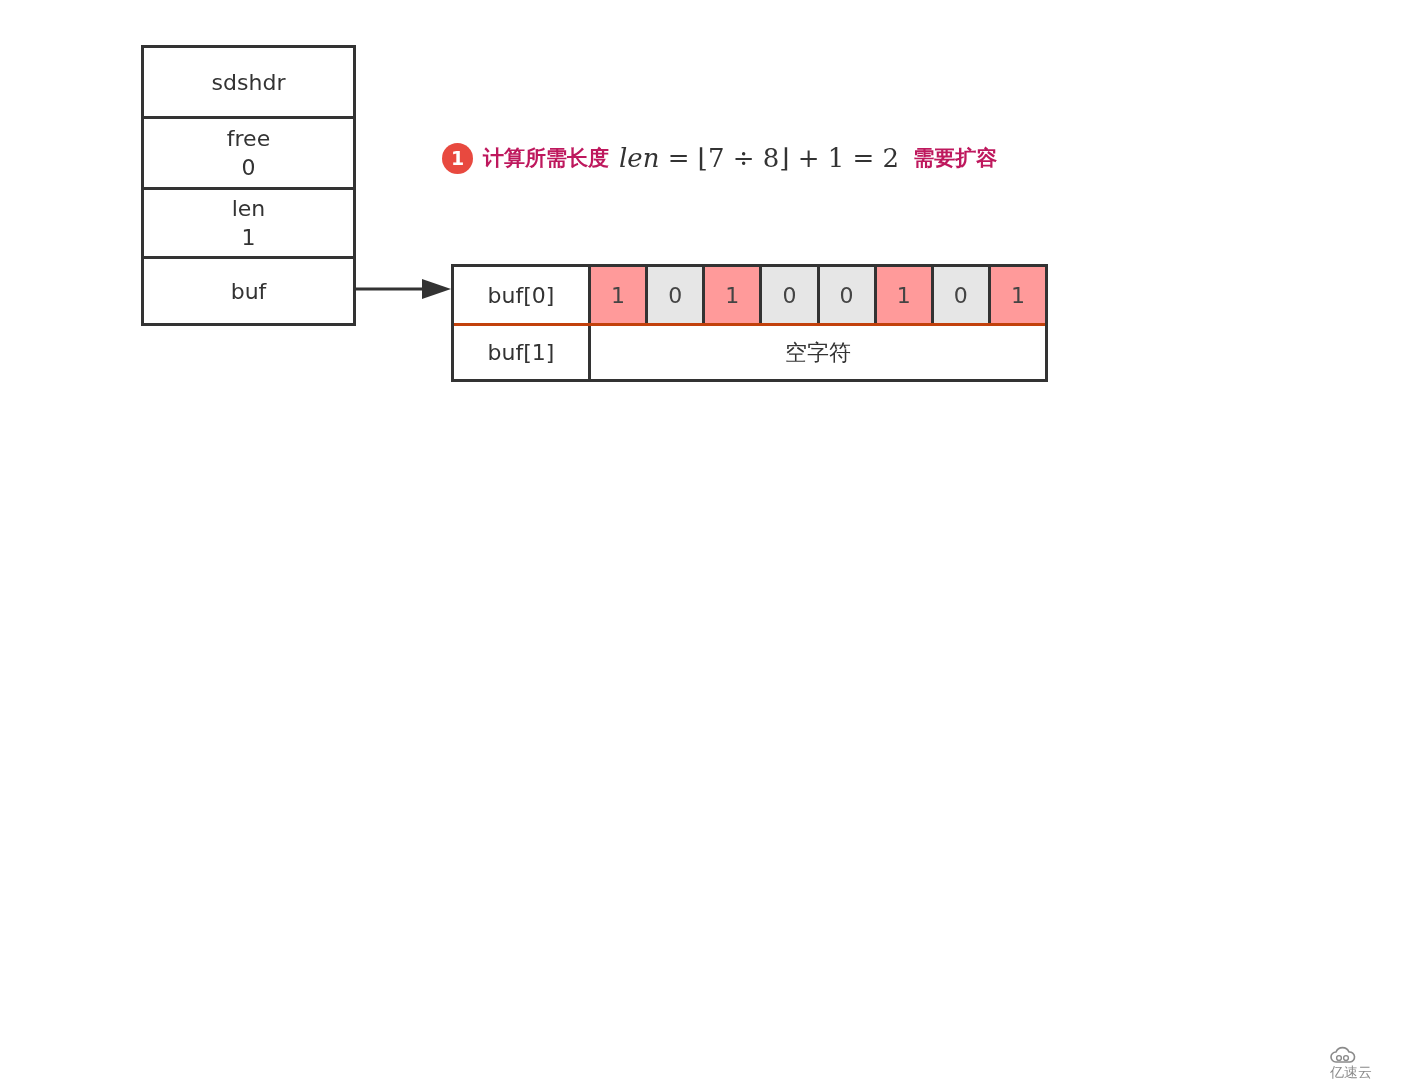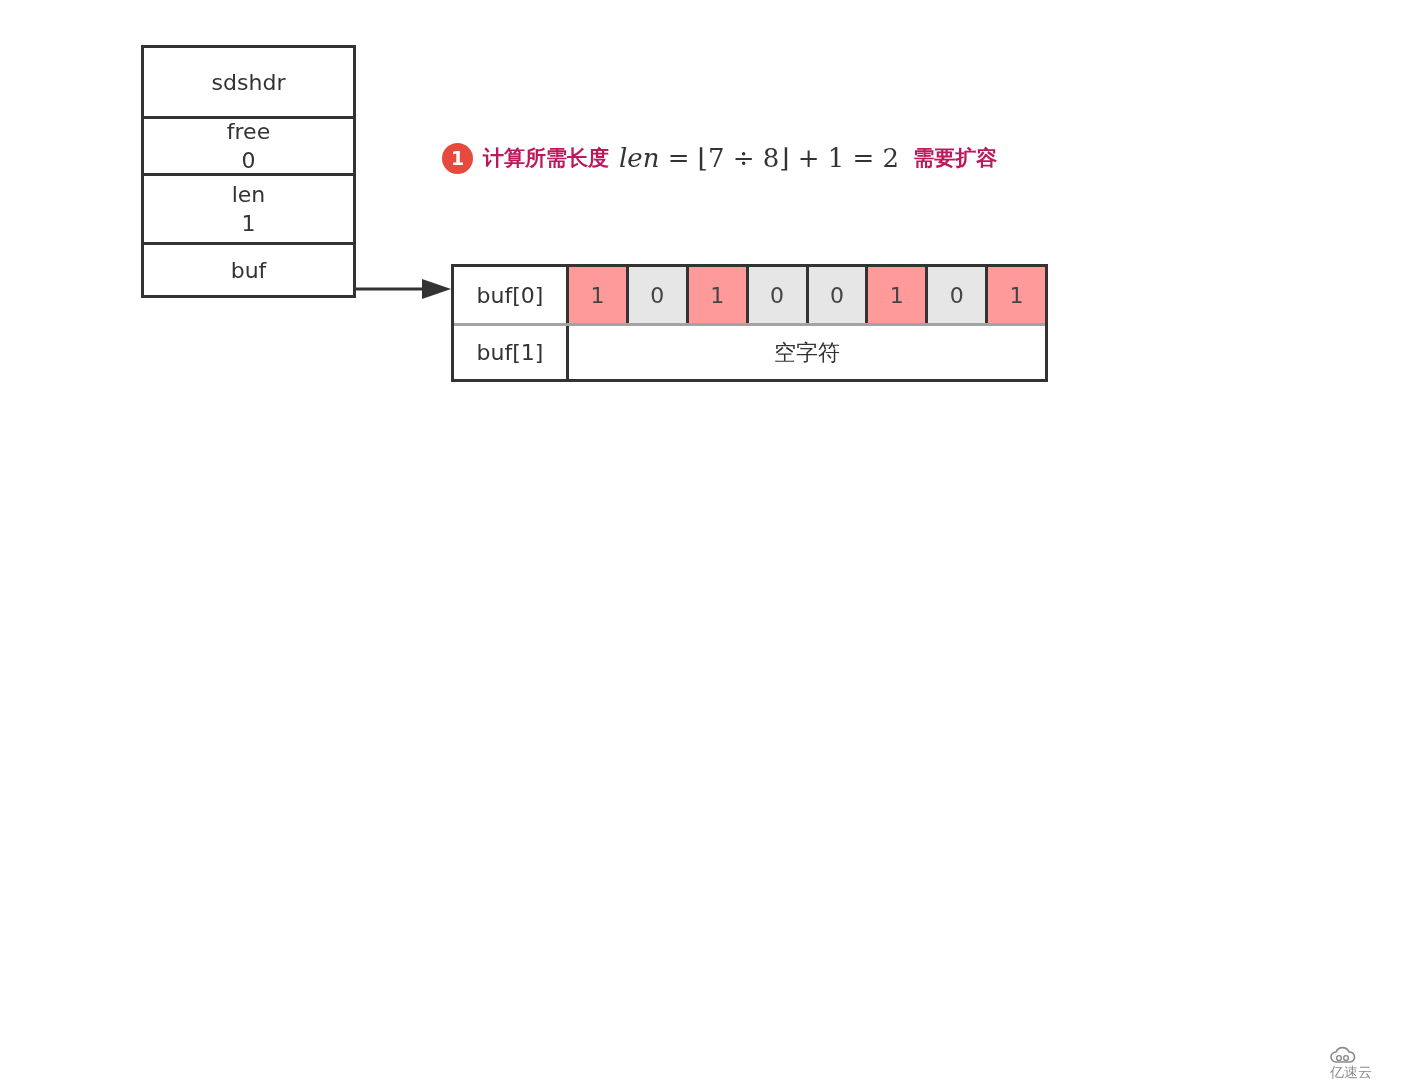--- a/index.html
+++ b/index.html
@@ -11,23 +11,23 @@
     position: absolute; left: 141px; top: 45px; width: 215px;
     border: 3px solid #333333; box-sizing: border-box;
   }
   .field {
     box-sizing: border-box; border-top: 3px solid #333333;
     display: flex; flex-direction: column; align-items: center; justify-content: center;
     font-size: 22px; line-height: 29px; color: #333333;
   }
   .field:first-child { border-top: none; }
   .f0 { height: 68px; }
-  .f1 { height: 57px; }
+  .f1 { height: 71px; }
   .f2 { height: 69px; }
-  .f3 { height: 53px; }
+  .f3 { height: 67px; }
 
   .arrow { position: absolute; left: 356px; top: 278px; }
 
   .caption {
     position: absolute; left: 442px; top: 138px; height: 40px;
     display: flex; align-items: center; white-space: nowrap;
   }
   .step-badge {
     width: 31px; height: 31px; border-radius: 50%; background: #e8493f; color: #fff;
     font-weight: bold; font-size: 19px; display: flex; align-items: center; justify-content: center;
@@ -38,23 +38,23 @@
     font-family: "DejaVu Serif", "Liberation Serif", serif; font-size: 26px; color: #333;
     margin: 0 14px 0 10px;
   }
   .formula .var { font-style: italic; }
 
   .buf-table {
     position: absolute; left: 451px; top: 264px; width: 597px; height: 118px;
     border: 3px solid #333333; box-sizing: border-box;
   }
   .buf-row { display: flex; height: 56px; box-sizing: border-box; }
-  .buf-row + .buf-row { border-top: 3px solid #a3a3a3; height: 56px; }
+  .buf-row + .buf-row { border-top: 3px solid #c2410c; height: 56px; }
   .buf-label {
-    width: 115px; box-sizing: border-box; border-right: 3px solid #333333;
+    width: 137px; box-sizing: border-box; border-right: 3px solid #333333;
     display: flex; align-items: center; justify-content: center; font-size: 22px; color: #333;
   }
   .bit {
     flex: 1; box-sizing: border-box; border-right: 3px solid #333333;
     display: flex; align-items: center; justify-content: center; font-size: 22px; color: #444;
   }
   .bit:last-child { border-right: none; }
   .bit.one { background: #ff9a9a; }
   .bit.zero { background: #e6e6e6; }
   .null-cell {

